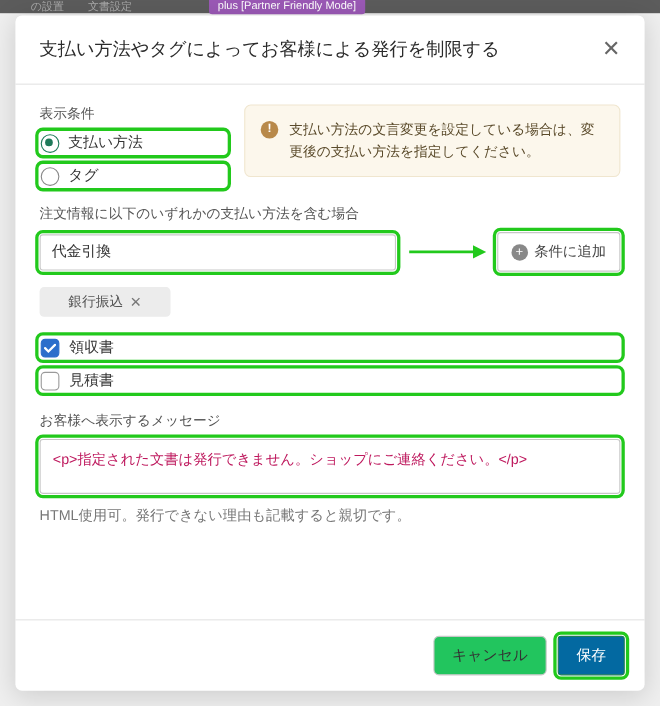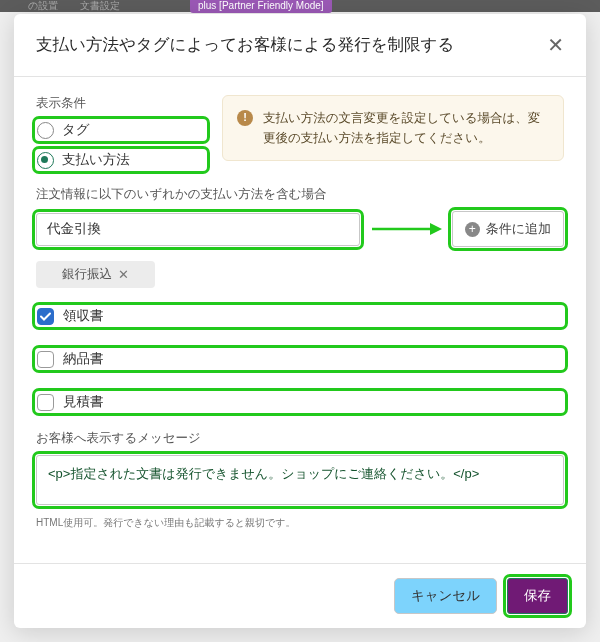--- a/index.html
+++ b/index.html
@@ -138,44 +138,44 @@
     .tag-chip {
       display: inline-flex; align-items: center; gap: 6px;
       background: #ececec;
       border-radius: 4px;
       padding: 5px 26px;
       font-size: 12.5px;
       color: #555;
       margin-bottom: 18px;
     }
     .tag-x { color: #777; cursor: pointer; font-size: 13px; }
-    .check-list { display: flex; flex-direction: column; gap: 23px; margin-bottom: 18px; }
+    .check-list { display: flex; flex-direction: column; gap: 10px; margin-bottom: 18px; }
     .check-list .hlwrap { display: inline-block; }
     .check-item { display: flex; align-items: center; gap: 9px; font-size: 13.5px; }
     .chk {
       width: 17px; height: 17px; border-radius: 4px;
       border: 1.5px solid #9a9a9a;
       display: inline-flex; align-items: center; justify-content: center;
       flex-shrink: 0;
     }
     .chk.checked { background: #2c6ecb; border-color: #2c6ecb; }
     .chk.checked svg { display: block; }
     .chk svg { display: none; }
     .textarea {
       width: 100%;
       border: 1px solid #c7c7c7;
       border-radius: 5px;
       padding: 9px 11px;
       font-size: 13px;
-      color: #14532d;
+      color: #be185d;
       min-height: 46px;
       font-family: inherit;
       resize: none;
     }
-    .hint { font-size: 10px; color: #777; margin-top: 8px; }
+    .hint { font-size: 13px; color: #777; margin-top: 8px; }
     .watermark {
       position: absolute;
       top: 280px; left: 0; right: 0;
       text-align: center;
       font-size: 38px;
       color: rgba(0,0,0,0.06);
       pointer-events: none;
       letter-spacing: 1px;
     }
     .modal-footer {
@@ -185,26 +185,26 @@
       justify-content: flex-end;
       gap: 10px;
     }
     .btn {
       border-radius: 5px;
       padding: 8px 16px;
       font-size: 13.5px;
       cursor: pointer;
     }
     .btn.secondary {
-      background: #7dd3fc;
+      background: #22c55e;
       border: 1px solid #c7c7c7;
       color: #333;
     }
     .btn.primary {
-      background: #701a75;
+      background: #0369a1;
       border: 1px solid #1f7a5a;
       color: #fff;
     }
     .hl {
       outline: 3px solid #22c91c;
       outline-offset: 1px;
       border-radius: 3px;
     }
     .hlwrap { padding: 1px; }
   </style>
@@ -226,28 +226,28 @@
   </div>
 
   <div class="modal-body">
 
     <div class="section-row">
       <div style="flex:0 0 170px">
         <div class="section-label">表示条件</div>
         <div class="radio-group">
           <span class="hlwrap hl">
             <div class="radio-item">
-              <span class="radio"></span>
-              <span>タグ</span>
+              <span class="radio checked"></span>
+              <span>支払い方法</span>
             </div>
           </span>
           <span class="hlwrap hl">
             <div class="radio-item">
-              <span class="radio checked"></span>
-              <span>支払い方法</span>
+              <span class="radio"></span>
+              <span>タグ</span>
             </div>
           </span>
         </div>
       </div>
       <div class="alert">
         <div class="alert-icon">!</div>
         <div>支払い方法の文言変更を設定している場合は、変更後の支払い方法を指定してください。</div>
       </div>
     </div>
 
@@ -278,28 +278,20 @@
               </svg>
           </span>
           <span>領収書</span>
         </div>
       </span>
       <span class="hlwrap hl">
         <div class="check-item">
           <span class="chk">
             
           </span>
-          <span>納品書</span>
-        </div>
-      </span>
-      <span class="hlwrap hl">
-        <div class="check-item">
-          <span class="chk">
-            
-          </span>
           <span>見積書</span>
         </div>
       </span>
     </div>
 
     <div class="section-label">お客様へ表示するメッセージ</div>
     <textarea class="textarea hl" style="">&lt;p&gt;指定された文書は発行できません。ショップにご連絡ください。&lt;/p&gt;</textarea>
     <div class="hint">HTML使用可。発行できない理由も記載すると親切です。</div>
 
   </div>

